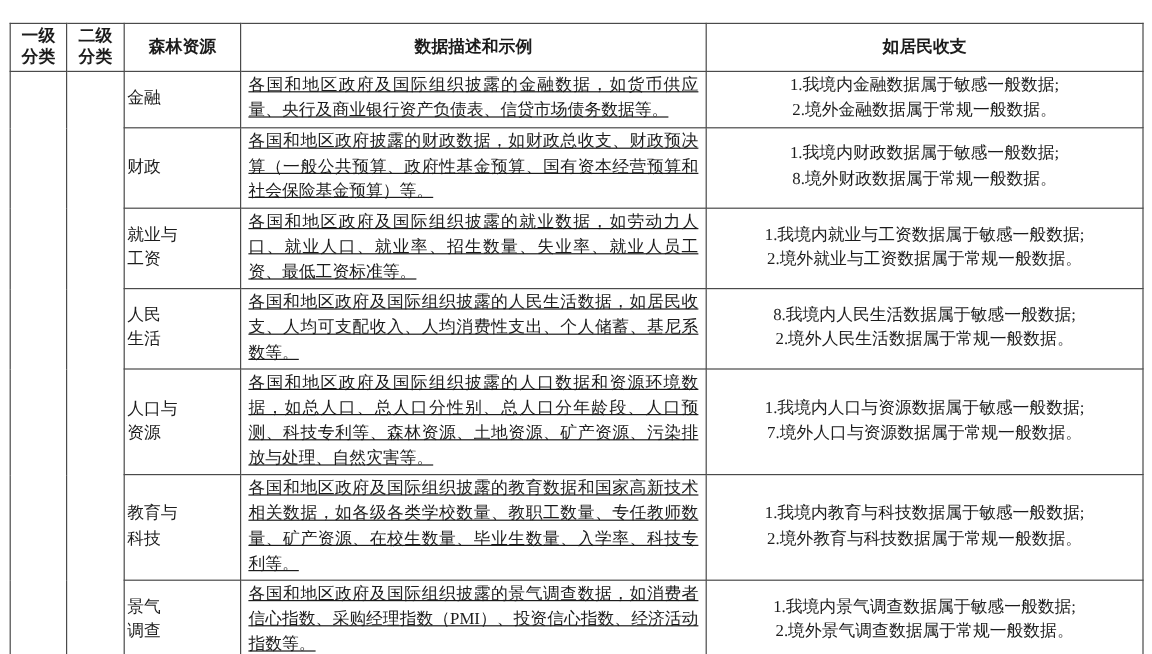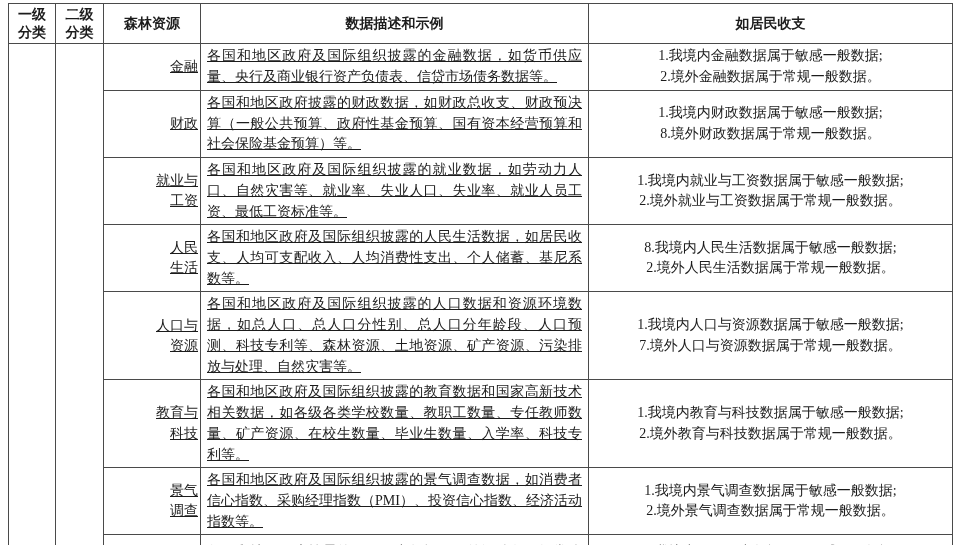--- a/index.html
+++ b/index.html
@@ -7,21 +7,21 @@
     padding: 0;
     background: #ffffff;
     width: 960px;
     height: 545px;
     overflow: hidden;
   }
   .page {
     box-sizing: border-box;
     width: 960px;
     height: 545px;
-    padding: 3px 8px;
+    padding: 19px 8px;
     background: #ffffff;
   }
   table.cls-table {
     border-collapse: collapse;
     table-layout: fixed;
     width: 944px;
     font-family: "Liberation Serif", "DejaVu Serif", serif;
     color: #1c1c1c;
   }
   table.cls-table th,
@@ -32,26 +32,25 @@
   }
   th.hdr {
     font-weight: bold;
     font-size: 14px;
     text-align: center;
     white-space: pre-line;
     line-height: 1.25;
     padding: 2px;
   }
   td.cat {
-    text-align: right;
+    text-align: left;
     font-size: 14px;
     white-space: pre-line;
     line-height: 1.45;
     padding: 2px;
-    text-decoration: underline;
   }
   td.desc {
     font-size: 14px;
     line-height: 1.48;
     padding: 2px 6px;
     text-align: justify;
     text-decoration: underline;
   }
   td.ref {
     font-size: 14px;
@@ -112,21 +111,21 @@
       </tr>
       <tr class="r1">
         <td class="cat">财政</td>
         <td class="desc">各国和地区政府披露的财政数据，如财政总收支、财政预决算（一般公共预算、政府性基金预算、国有资本经营预算和社会保险基金预算）等。</td>
         <td class="ref">1.我境内财政数据属于敏感一般数据;
 8.境外财政数据属于常规一般数据。</td>
       </tr>
       <tr class="r2">
         <td class="cat">就业与
 工资</td>
-        <td class="desc">各国和地区政府及国际组织披露的就业数据，如劳动力人口、自然灾害等、就业率、失业人口、失业率、就业人员工资、最低工资标准等。</td>
+        <td class="desc">各国和地区政府及国际组织披露的就业数据，如劳动力人口、就业人口、就业率、招生数量、失业率、就业人员工资、最低工资标准等。</td>
         <td class="ref">1.我境内就业与工资数据属于敏感一般数据;
 2.境外就业与工资数据属于常规一般数据。</td>
       </tr>
       <tr class="r3">
         <td class="cat">人民
 生活</td>
         <td class="desc">各国和地区政府及国际组织披露的人民生活数据，如居民收支、人均可支配收入、人均消费性支出、个人储蓄、基尼系数等。</td>
         <td class="ref">8.我境内人民生活数据属于敏感一般数据;
 2.境外人民生活数据属于常规一般数据。</td>
       </tr>

